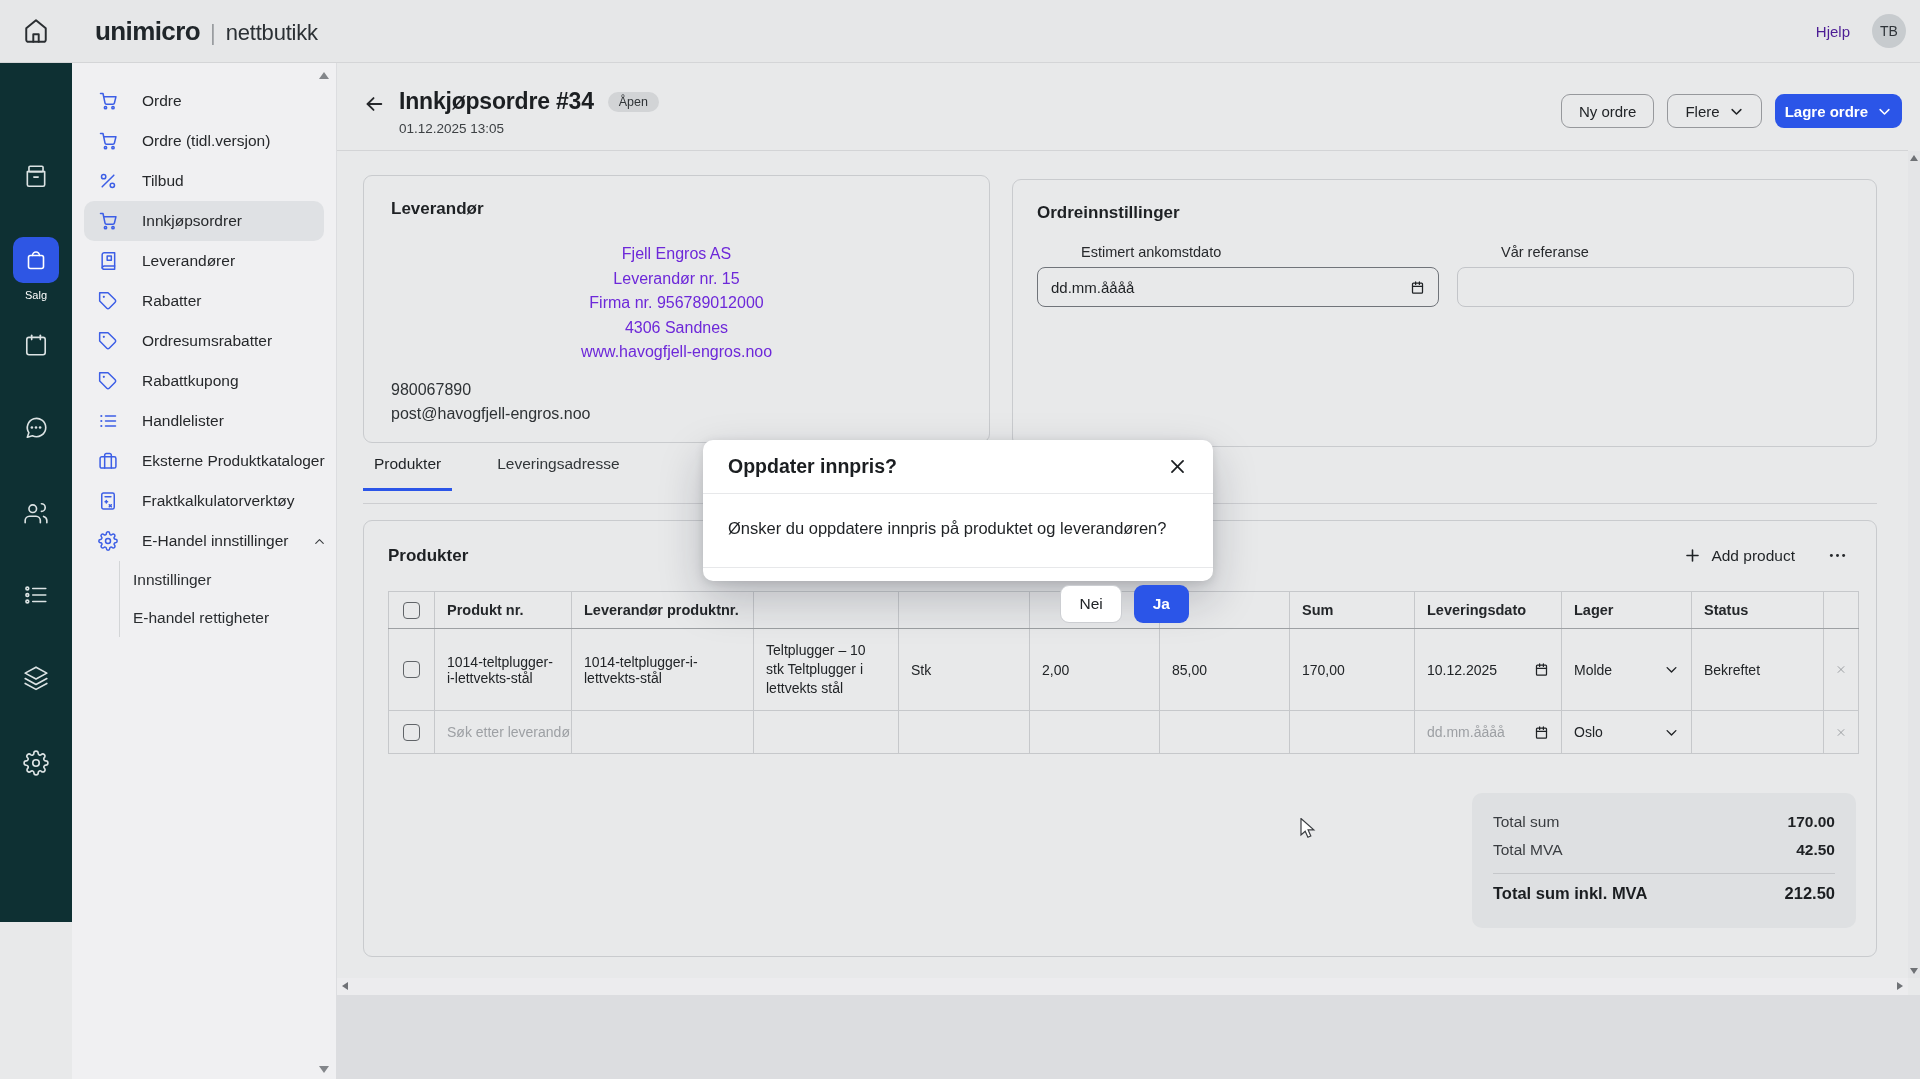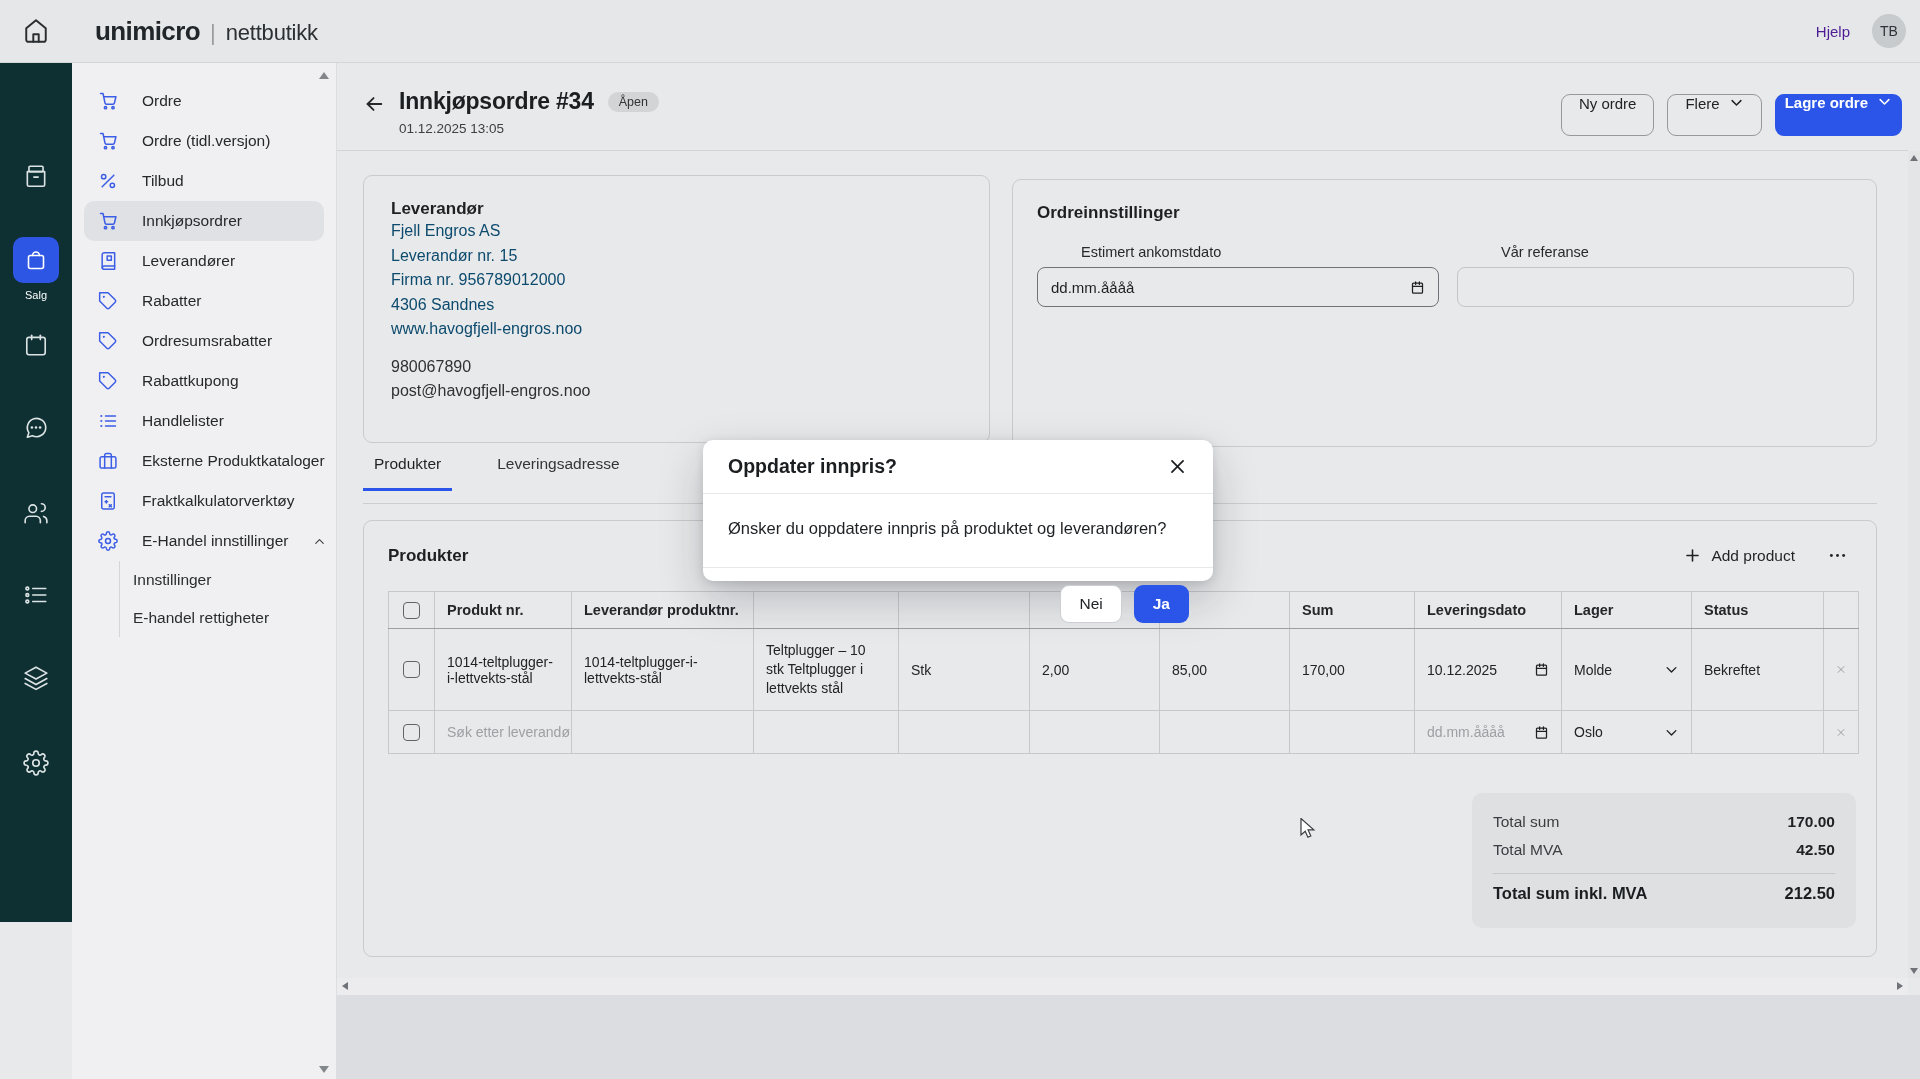--- a/index.html
+++ b/index.html
@@ -52,31 +52,31 @@
   .main { position:absolute; left:337px; top:63px; width:1583px; height:1016px; background:#e8e9ea; }
   .main-header-divider { position:absolute; left:0; top:87px; width:1571px; height:1px; background:#d3d4d6; }
   .page-head { position:absolute; left:26px; top:25px; display:flex; align-items:flex-start; gap:14px; }
   .back-btn { color:#26282b; margin-top:5px; cursor:pointer; }
   .back-btn svg { width:22px; height:22px; stroke-width:2; }
   .ph-col .trow { display:flex; align-items:center; gap:14px; }
   .page-title { font-size:23px; font-weight:700; color:#1c1f22; letter-spacing:-0.2px; }
   .badge { background:#d2d4d6; color:#303437; font-size:12.5px; padding:3px 11px; border-radius:11px; }
   .page-date { font-size:13.5px; color:#3d4144; margin-top:6px; }
   .head-actions { position:absolute; right:18px; top:31px; display:flex; gap:13px; align-items:center; }
-  .btn { height:42px; border:1px solid #96989c; border-radius:9px; background:transparent; color:#212427;
-    font-size:15px; display:inline-flex; align-items:flex-start; gap:9px; padding:0 17px; cursor:pointer;
+  .btn { height:34px; border:1px solid #96989c; border-radius:9px; background:transparent; color:#212427;
+    font-size:15px; display:inline-flex; align-items:center; gap:9px; padding:0 17px; cursor:pointer;
     font-family:"Liberation Sans",sans-serif; }
   .btn svg { width:15px; height:15px; stroke-width:2.4; }
   .btn-primary { background:#2b55e8; border:none; color:#ffffff; font-weight:700; padding:0 10px; }
 
   
   .card { position:absolute; border:1px solid #c9cbce; border-radius:9px; }
   .card-title { font-size:17px; font-weight:700; color:#1e2124; }
   .supplier-card { left:26px; top:112px; width:627px; height:268px; padding:23px 27px; }
-  .supplier-lines { font-size:16px; color:#0c4a6e; line-height:24.5px; }
+  .supplier-lines { margin-top:23px; font-size:16px; color:#6d28d9; line-height:24.5px;text-align:center; }
   .supplier-contact { margin-top:13px; font-size:16px; color:#2e3235; line-height:24.5px; }
 
   .settings-card { left:675px; top:116px; width:865px; height:268px; padding:23px 24px; }
   .fields { display:flex; gap:18px; margin-top:21px; }
   .field label { display:block; font-size:14.5px; color:#27292c; margin-bottom:7px;margin-left:44px; }
   .inputbox { height:40px; border-radius:8px; display:flex; align-items:center; justify-content:space-between;
     padding:0 13px; font-size:15px; color:#1e2124; background:transparent; }
   .date-eta { width:402px; border:1px solid #70747a; cursor:text; }
   .ref-input { width:397px; border:1px solid #c3c5c9; background:transparent; font-size:15px;
     font-family:"Liberation Sans",sans-serif; padding:0 13px; border-radius:8px; height:40px; }

